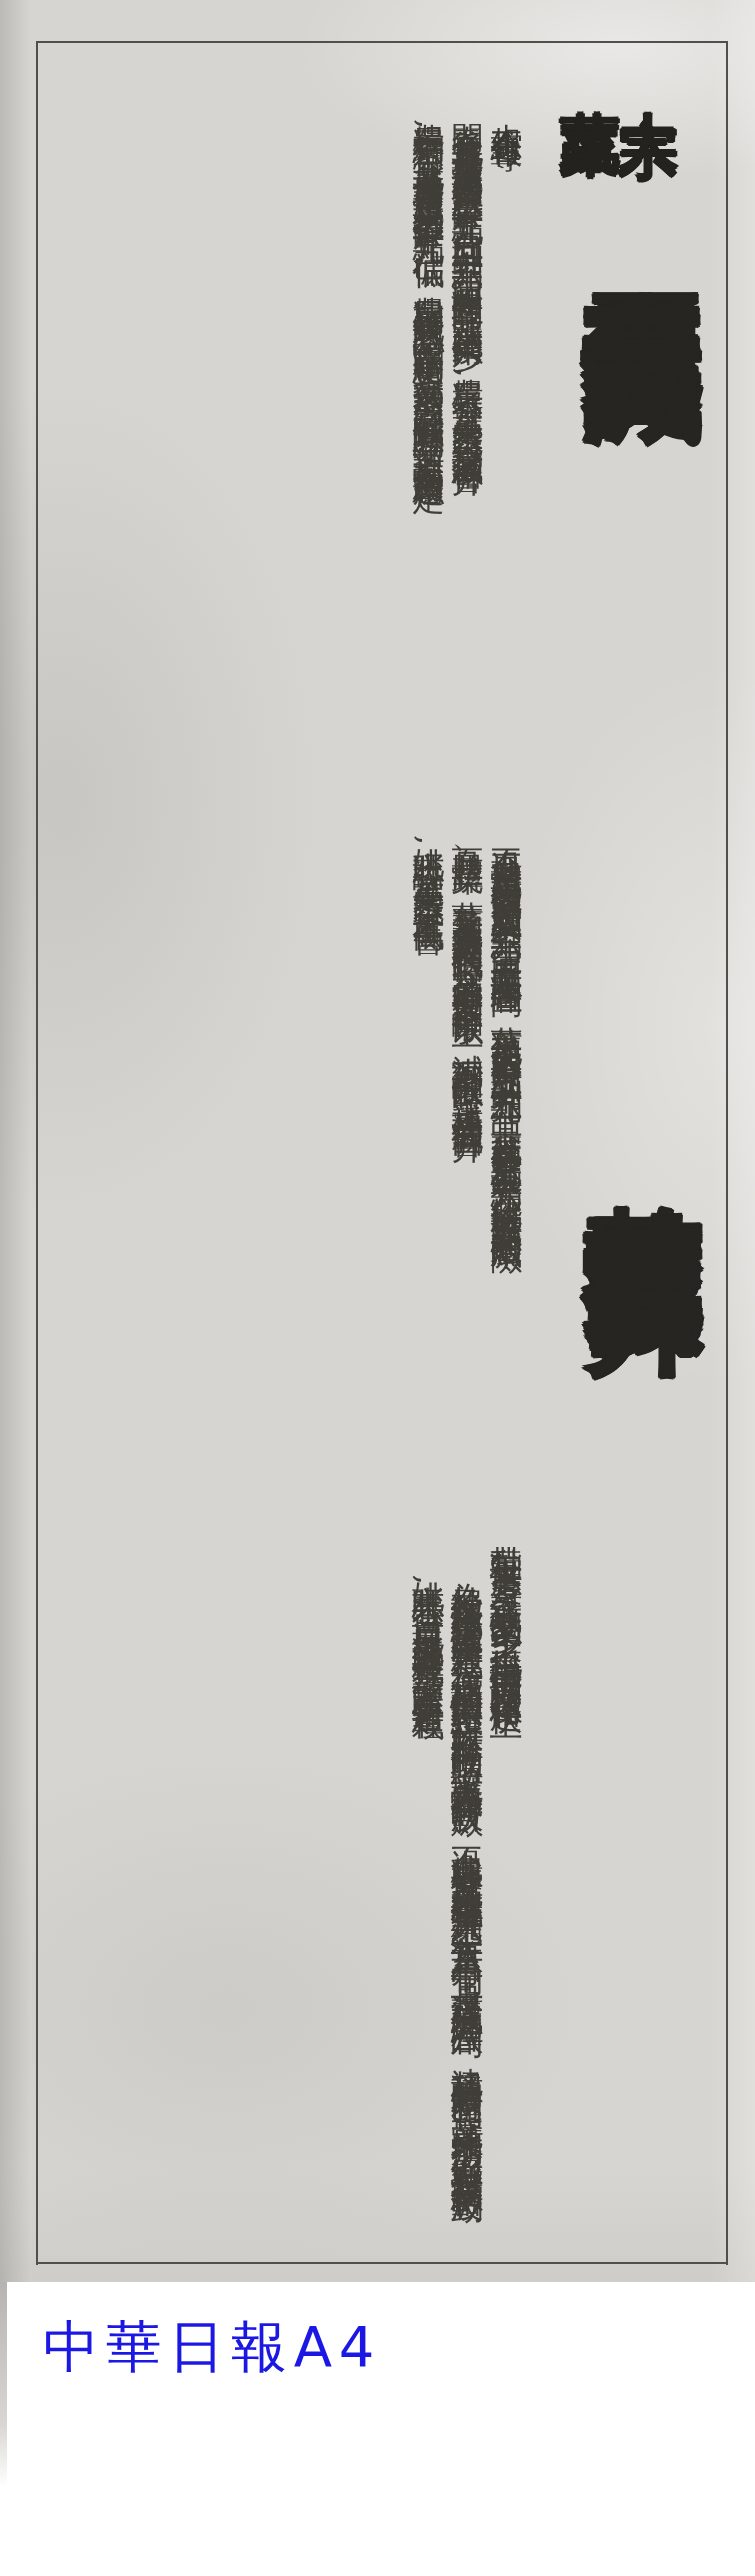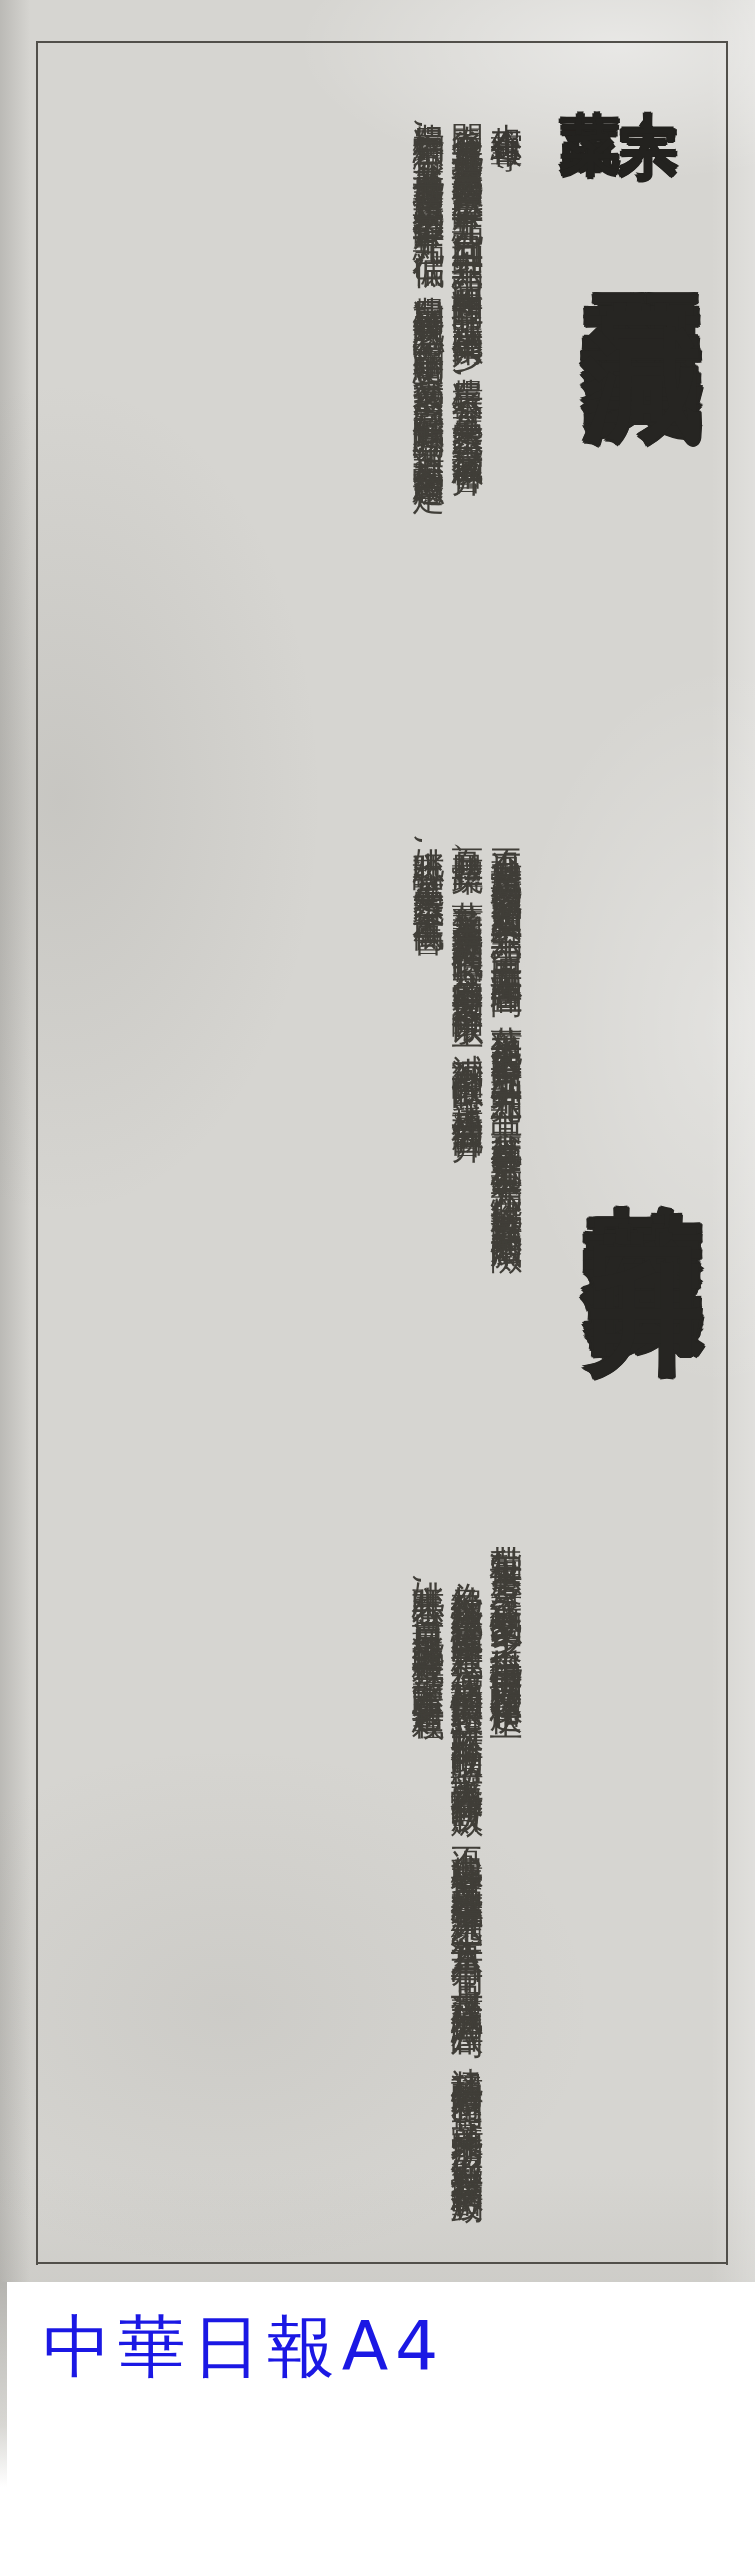--- a/index.html
+++ b/index.html
@@ -83,21 +83,21 @@
   .byline{color:#3b3934;}
 
   
   .edge-sliver{
     position:absolute;left:0;top:2282px;width:6.7px;height:205px;
     background:linear-gradient(to bottom,#b5b4b0,#d8d7d3 70%,rgba(216,215,211,0));
   }
   .caption{
     position:absolute;left:43px;top:2301px;
     font-family:"DejaVu Sans", sans-serif;
-    font-size:68px;line-height:91px;
+    font-size:56px;line-height:91px;
     letter-spacing:6.7px;
     color:#1b18e4;
     white-space:nowrap;
   }
 </style>
 </head>
 <body>
 
 <div class="page">
 

